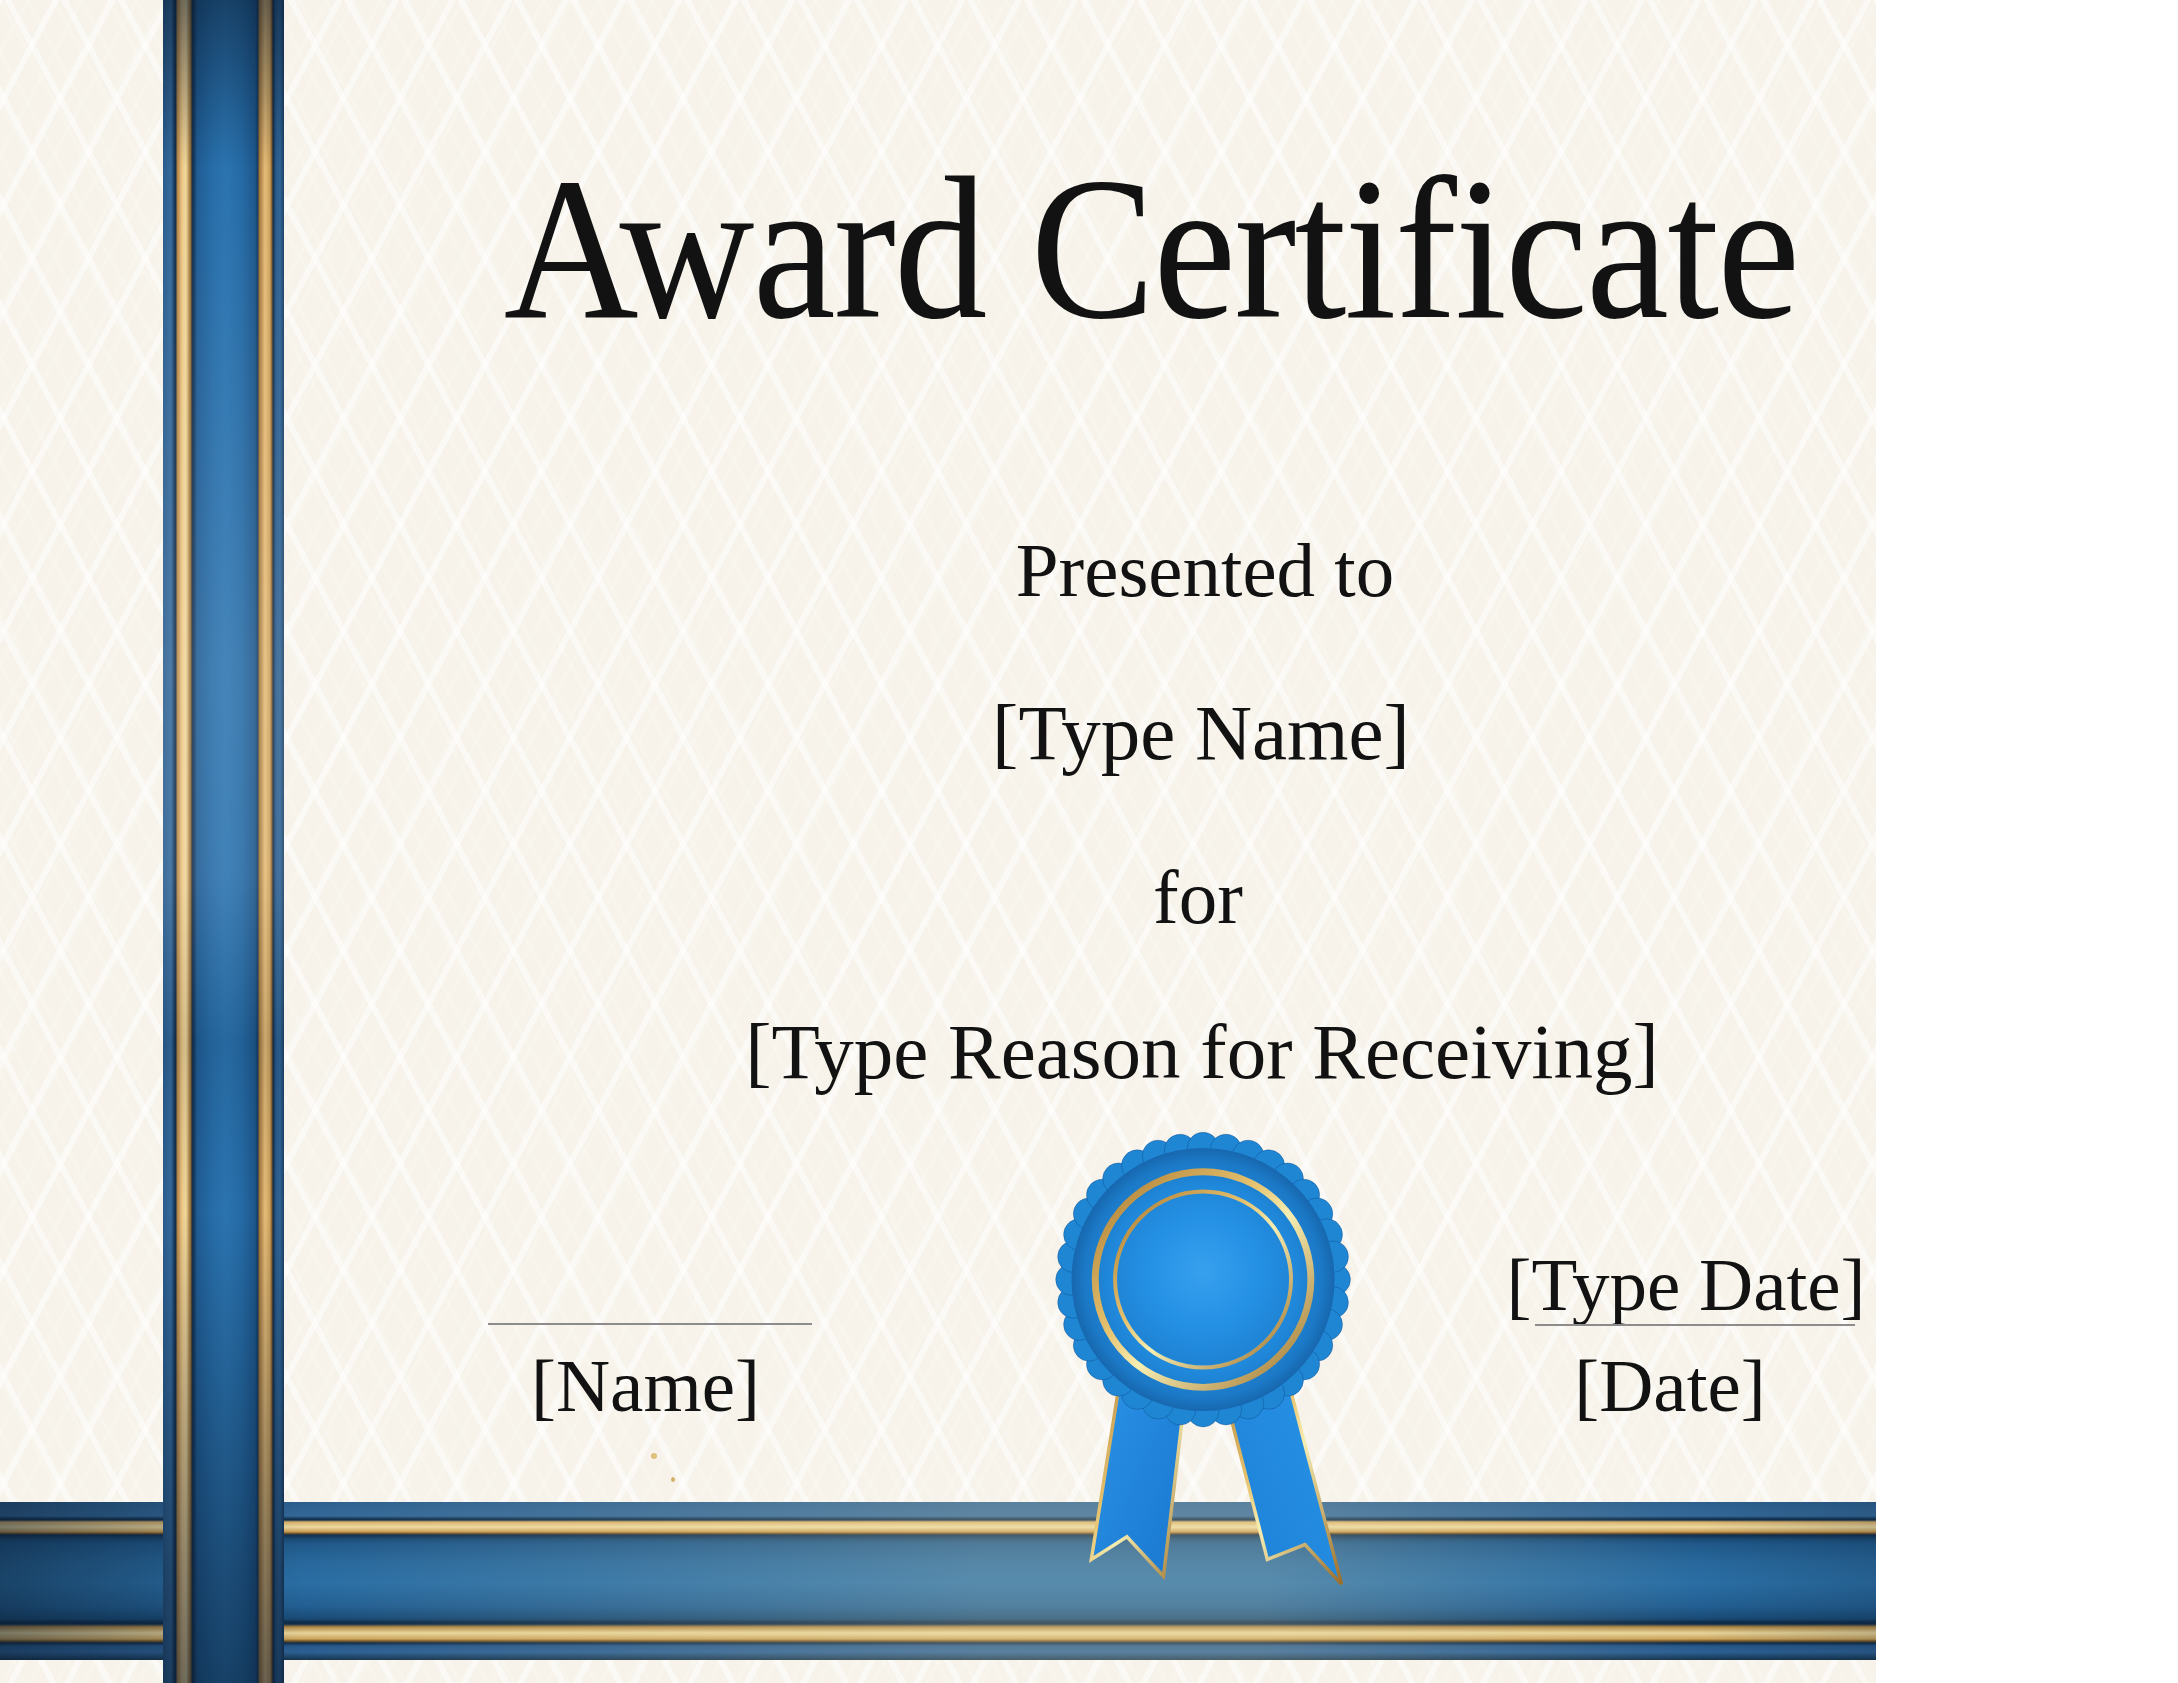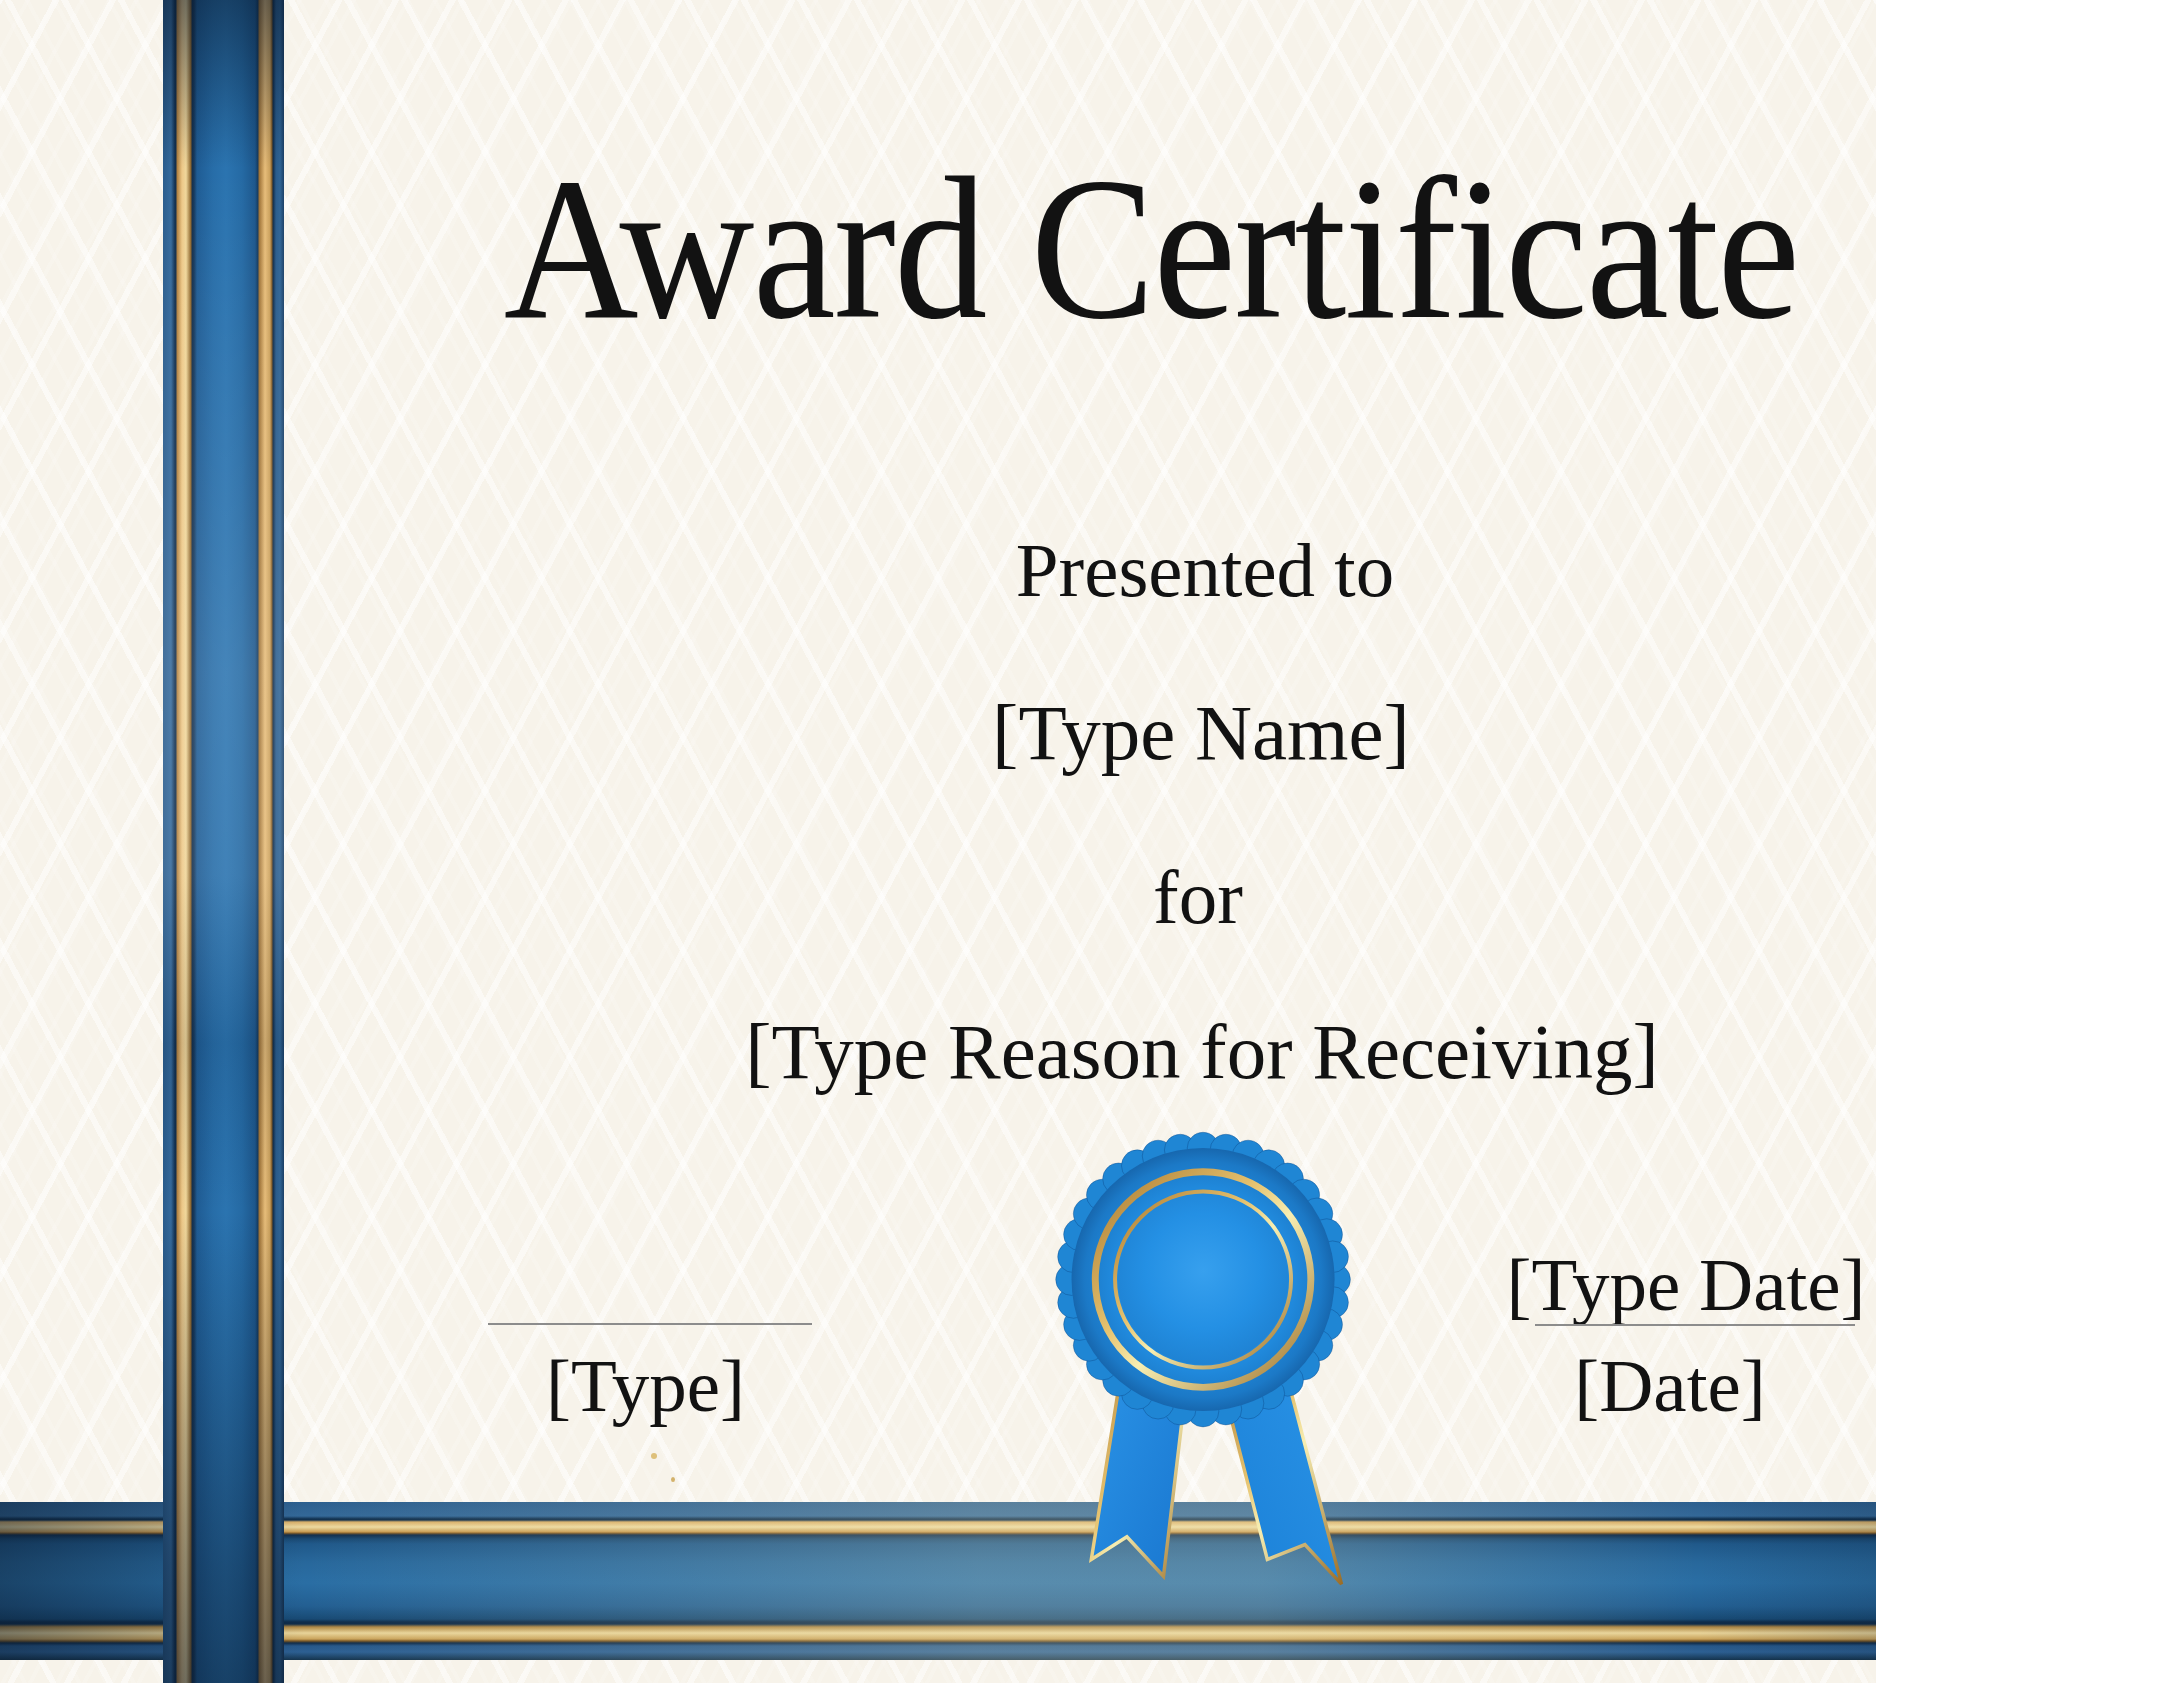--- a/index.html
+++ b/index.html
@@ -187,18 +187,18 @@
 
   <div class="txt for-word z-text">for</div>
 
   <div class="txt reason z-text">[Type Reason for Receiving]</div>
 
   <div class="txt type-date z-text">[Type Date]</div>
 
   <div class="sig-line name-line"></div>
   <div class="sig-line date-line"></div>
 
-  <div class="txt name-lbl z-text">[Type]</div>
+  <div class="txt name-lbl z-text">[Name]</div>
 
   <div class="txt date-lbl z-text">[Date]</div>
 
 </div>
 
 
 </body></html>

